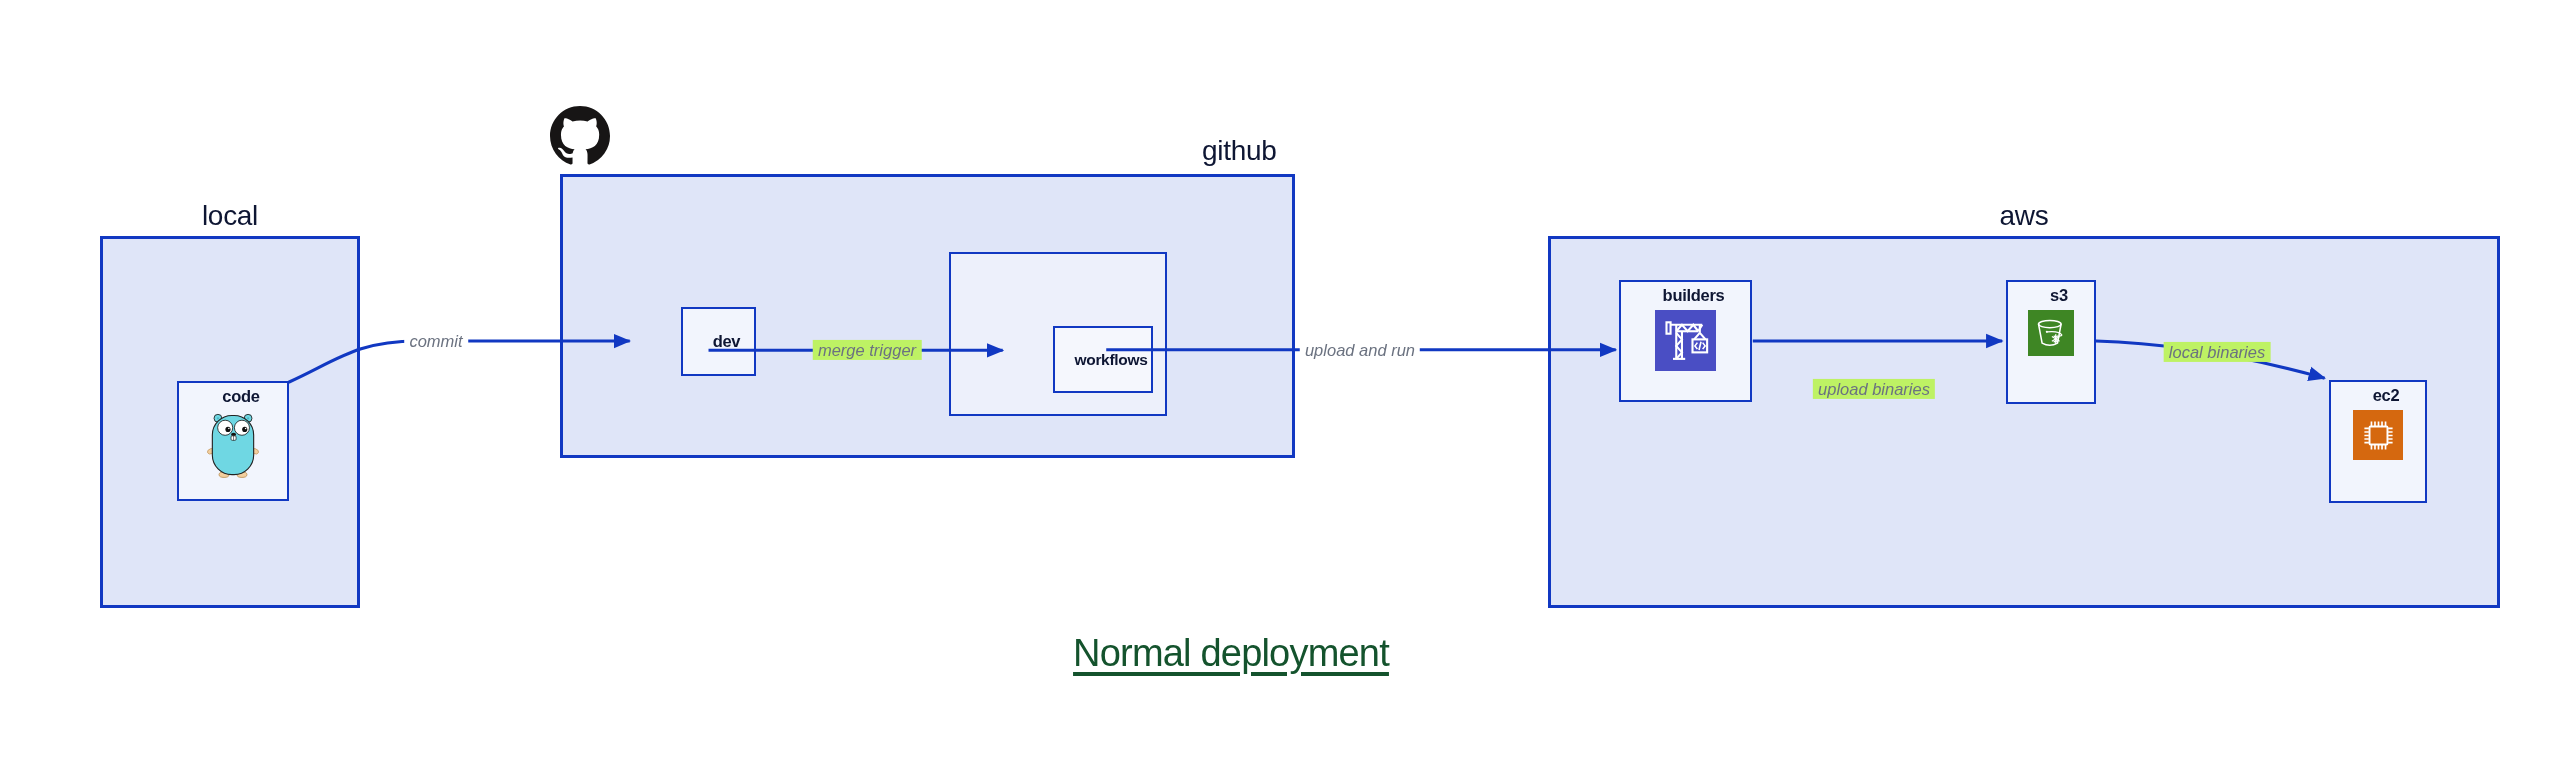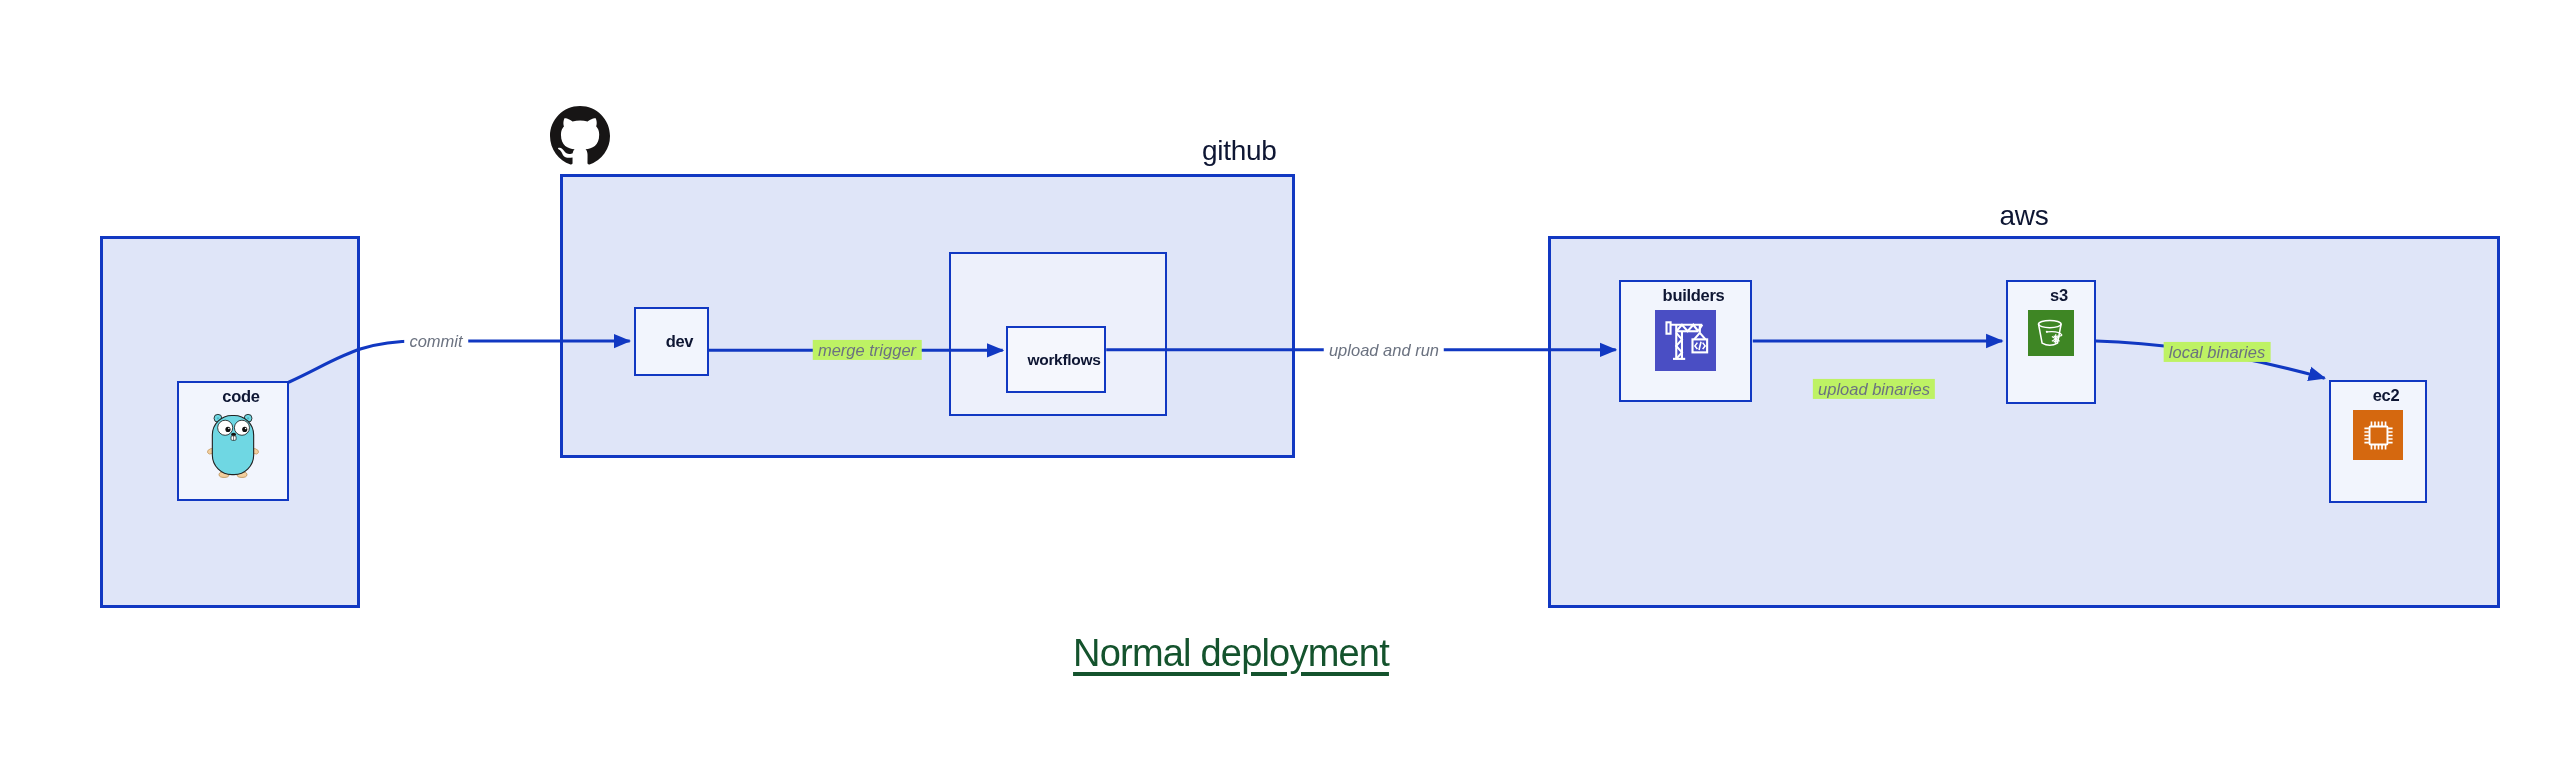--- a/index.html
+++ b/index.html
@@ -29,21 +29,21 @@
   .node-box{
     position:absolute;
     background:#f2f5fd;
     border:2.6px solid #1138c2;
     box-sizing:border-box;
     display:flex;
     flex-direction:column;
     align-items:center;
     justify-content:flex-start;
   }
-  .node-box.center{justify-content:center;}
+  .node-box.center{justify-content:center;margin-left:47px;}
   .node-label{
     color:#0e1633;
     font-size:16.5px;
     font-weight:bold;
     letter-spacing:-0.3px;
     margin-top:4.1px;
     white-space:nowrap;
     padding-left:16px;
   }
   .node-box.center .node-label{margin-top:0;}
@@ -79,20 +79,21 @@
     white-space:nowrap;
   }
   svg.arrow-layer{position:absolute;left:0;top:0;}
   .abs{position:absolute;}
 </style>
 </head>
 <body>
 
 <div class="canvas">
 
+  <div class="group-label" style="left:100px;top:200px;width:260px;text-align:center;">local</div>
 
   <div class="group-label" style="left:560px;top:135px;width:735px;text-align:right;padding-right:18.5px;box-sizing:border-box;">github</div>
 
   <div class="group-label" style="left:949px;top:215px;width:218px;text-align:center;">master</div>
 
   <div class="group-label" style="left:1548px;top:200px;width:952px;text-align:center;">aws</div>
 
   <div class="abs" style="left:550px;top:106px;width:60px;height:60px;">
     <svg width="60" height="60" viewBox="0 0 16 16">
       <path fill="#171515" d="M8 0C3.58 0 0 3.58 0 8c0 3.54 2.29 6.53 5.47 7.59.4.07.55-.17.55-.38 0-.19-.01-.82-.01-1.49-2.01.37-2.53-.49-2.69-.94-.09-.23-.48-.94-.82-1.13-.28-.15-.68-.52-.01-.53.63-.01 1.08.58 1.23.82.72 1.21 1.87.87 2.33.66.07-.52.28-.87.51-1.07-1.78-.2-3.64-.89-3.64-3.95 0-.87.31-1.59.82-2.15-.08-.2-.36-1.02.08-2.12 0 0 .67-.21 2.2.82.64-.18 1.32-.27 2-.27s1.36.09 2 .27c1.53-1.04 2.2-.82 2.2-.82.44 1.1.16 1.92.08 2.12.51.56.82 1.27.82 2.15 0 3.07-1.87 3.75-3.65 3.95.29.25.54.73.54 1.48 0 1.07-.01 1.93-.01 2.2 0 .21.15.46.55.38A8.01 8.01 0 0 0 16 8c0-4.42-3.58-8-8-8z"></path>
@@ -212,21 +213,21 @@
       <path d="M2147 679 L3136 679" marker-end="url(#arrowhead)"></path>
       <path d="M3402 662 L3886 662" marker-end="url(#arrowhead)"></path>
       <path d="M4068 662 C4210 666 4360 692 4512 734" marker-end="url(#arrowhead)"></path>
     </g>
   </svg>
 
   <span class="edge-label bg-white" style="left:436px;top:341px;">commit</span>
 
   <span class="edge-label bg-lav" style="left:867px;top:350px;">merge trigger</span>
 
-  <span class="edge-label bg-white" style="left:1360px;top:350px;margin-left:24px;">upload and run</span>
+  <span class="edge-label bg-white" style="left:1360px;top:350px;">upload and run</span>
 
   <span class="edge-label bg-lav" style="left:1874px;top:341px;margin-top:48px;">upload binaries</span>
 
   <span class="edge-label bg-lav" style="left:2217px;top:352px;">local binaries</span>
 
   <div class="diagram-title">Normal deployment</div>
 
 </div>
 
 

